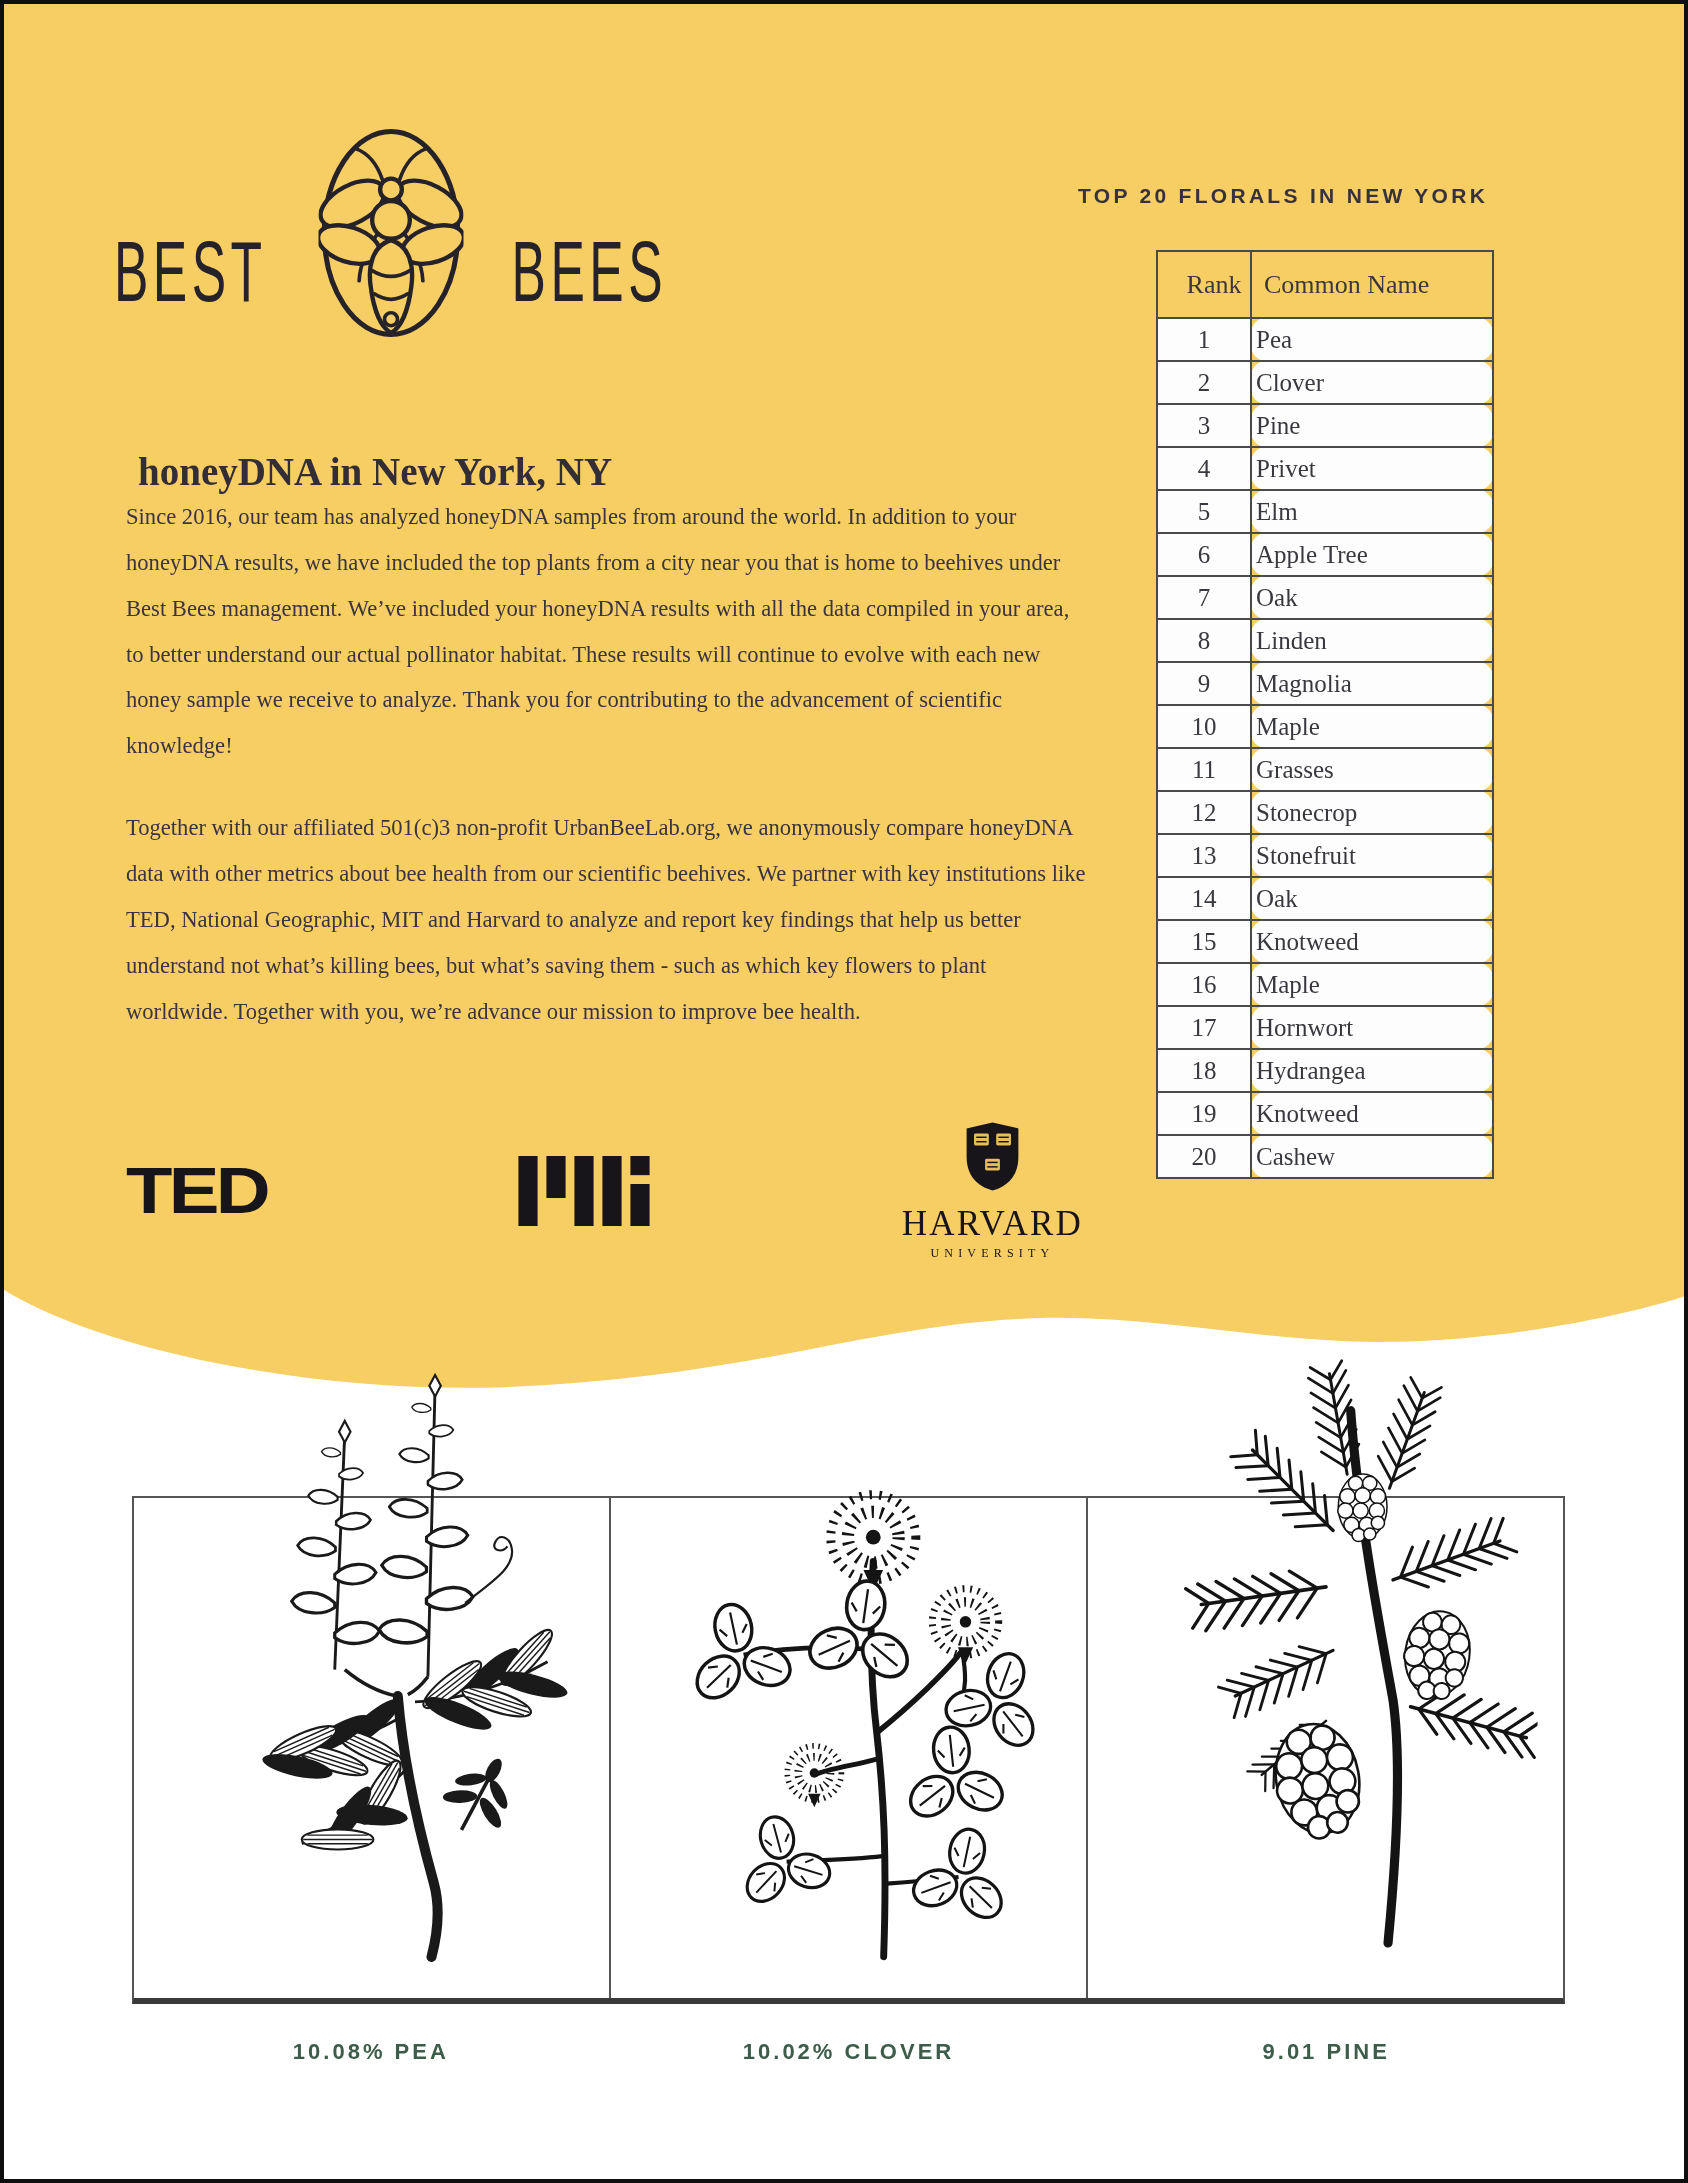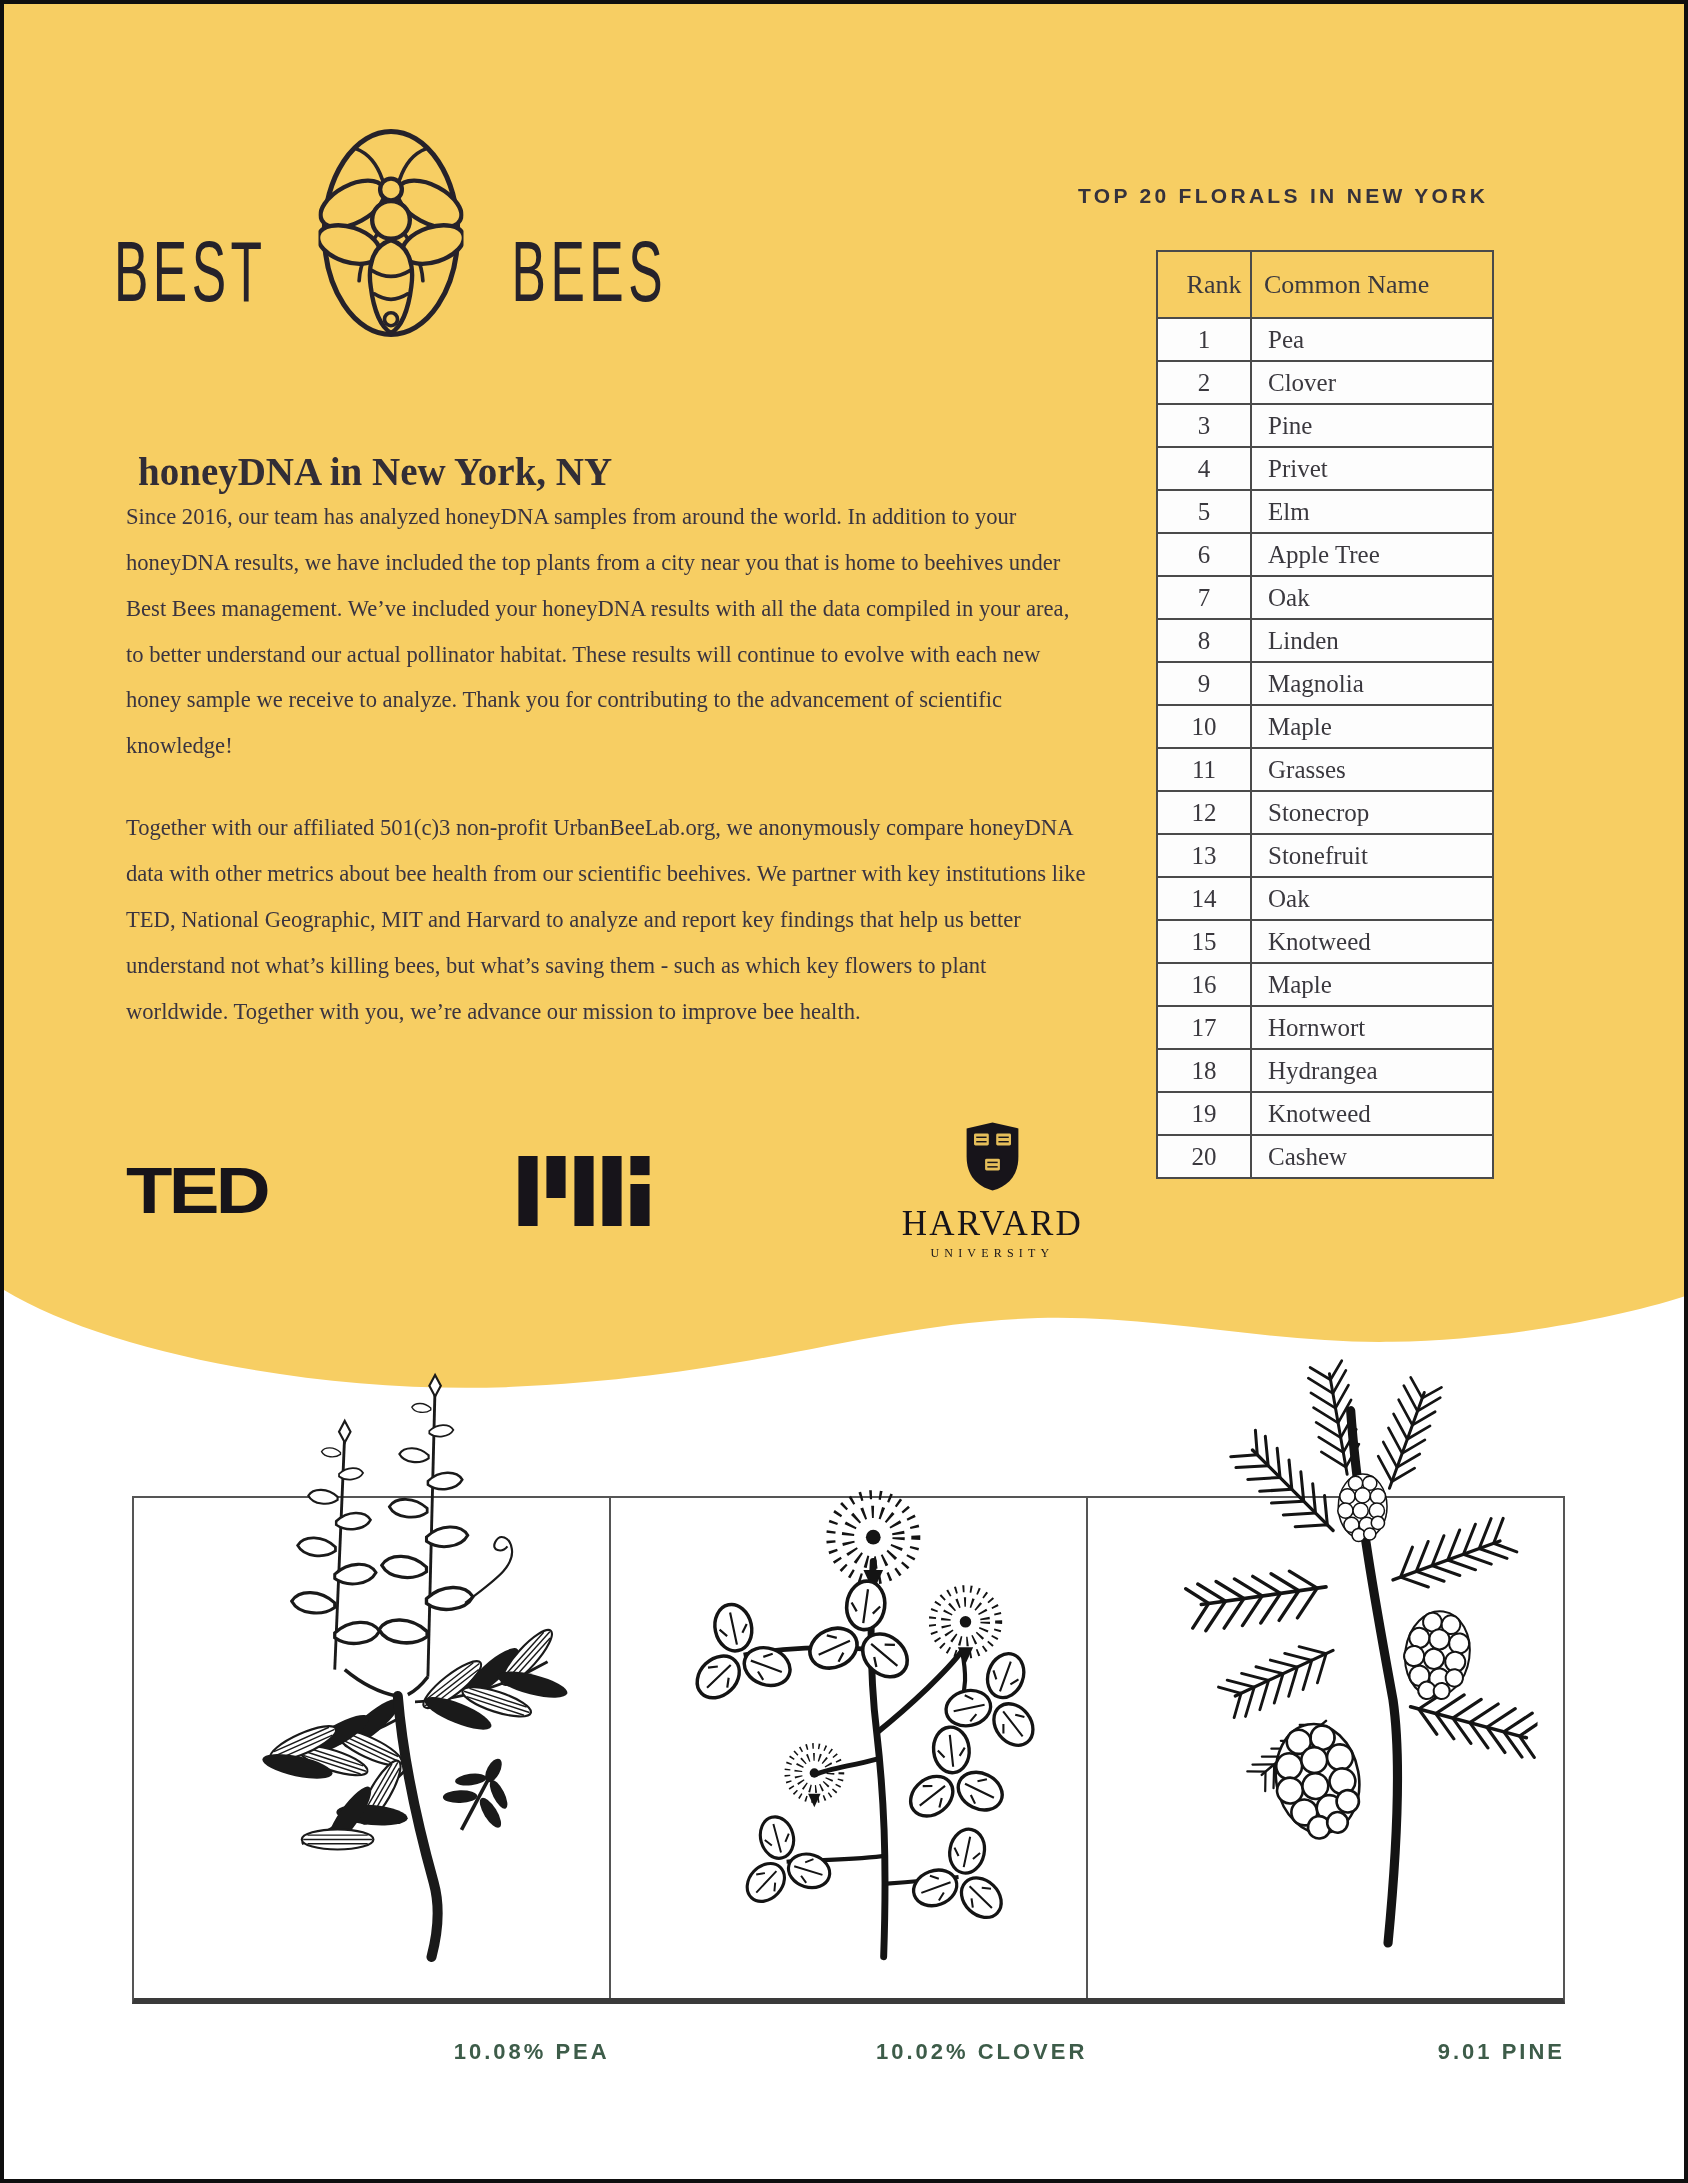--- a/index.html
+++ b/index.html
@@ -33,21 +33,21 @@
   }
   .florals-table th, .florals-table td { border:2.2px solid #4A4A4A; }
   .florals-table thead th {
     height:63px; font-weight:normal; background:transparent;
     vertical-align:middle; font-size:26px;padding-left:21px;
   }
   .florals-table thead th.col-rank { text-align:center; }
   .florals-table thead th.col-name { text-align:left; padding-left:12px; }
   .florals-table tbody td { background:#FDFDFD; height:39px; }
   .florals-table td.cell-rank { text-align:center; }
-  .florals-table td.cell-name { padding-left:16px; }
+  .florals-table td.cell-name { padding-left:4px;border-radius:15px; }
 
   
   .article-title {
     position:absolute; left:122px; top:433px; margin:12px;
     font-family:"Liberation Serif", serif; font-weight:bold;
     font-size:39px; color:#322D36;
   }
   .article-text {
     position:absolute; left:122px; top:490px; width:965px;
     font-size:22.6px; line-height:2.03; color:#3A3440;
@@ -83,21 +83,21 @@
     border:2.2px solid #555555; border-bottom:6.7px solid #3A3A3A;
   }
   .specimen-box { flex:1 1 0; position:relative; border-right:2.2px solid #555555; }
   .specimen-box:last-child { border-right:none; }
   .plant-svg { position:absolute; left:50%; bottom:21px; transform:translateX(-50%); }
 
   .specimen-labels {
     position:absolute; left:128px; top:2035px; width:1433px; display:flex;
   }
   .specimen-label {
-    flex:1 1 0; text-align:right;
+    flex:1 1 0; text-align:center;
     font-family:"Liberation Sans", sans-serif; font-weight:bold;
     font-size:22px; letter-spacing:3px; color:#3D5C49;
   }
 </style>
 </head>
 <body>
 
 <div class="page">
 
   <svg class="wave-svg" viewBox="0 0 2275 1880" preserveAspectRatio="none" aria-hidden="true">

